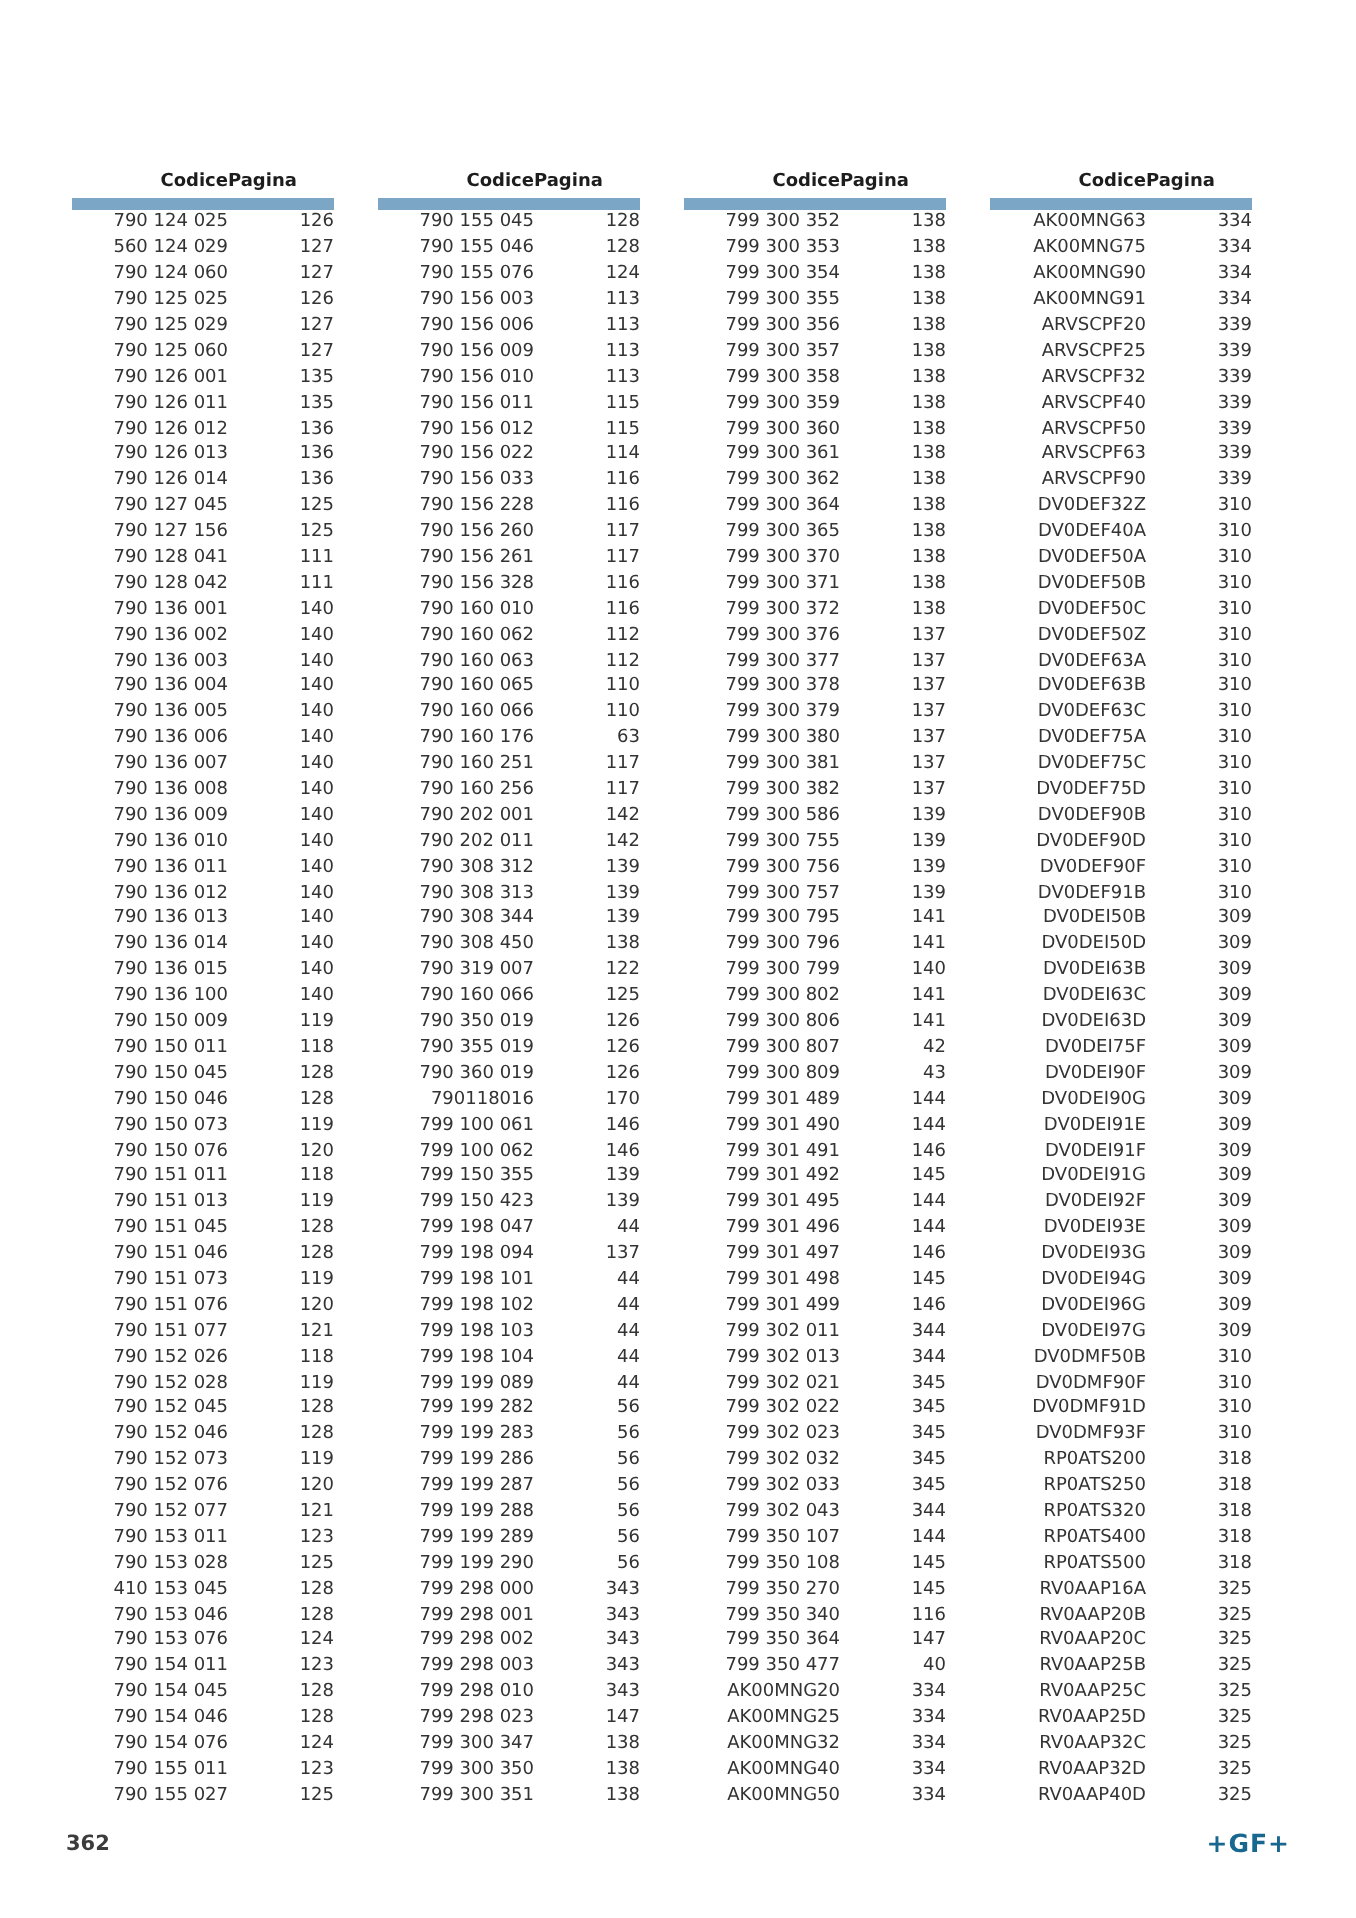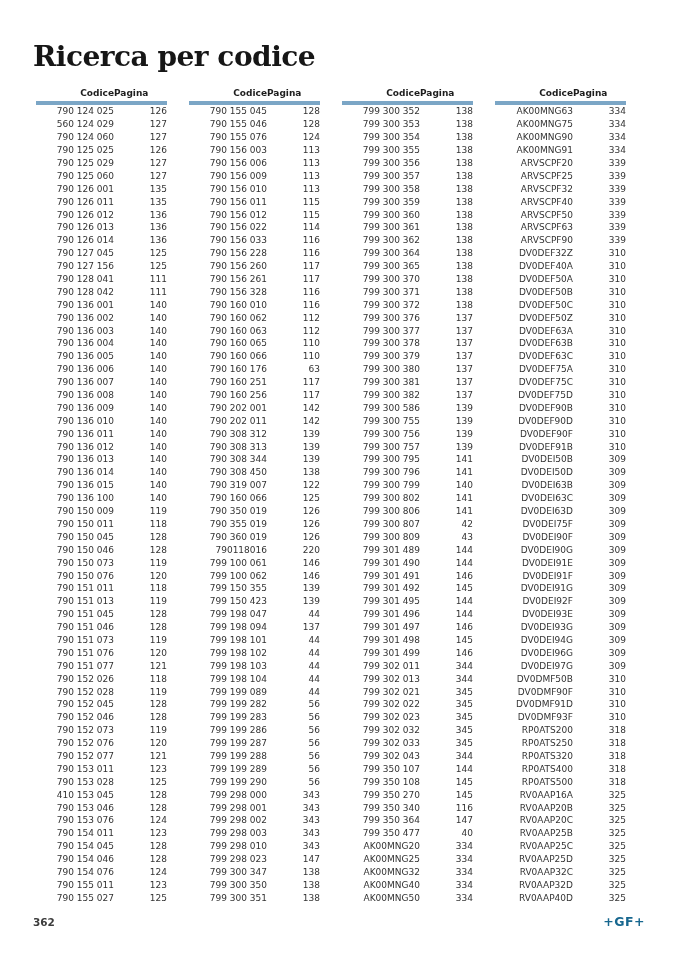--- a/index.html
+++ b/index.html
@@ -20,21 +20,21 @@
     color:#161616;
   }
   .table-wrap {
     position:absolute; left:36px; top:90px;
     display:flex; gap:22px;
   }
   .group { width:131px; }
   .thead {
     display:flex; align-items:flex-end;
     height:15px; padding-bottom:3px;
-    border-bottom:4px solid #000000;
+    border-bottom:6px solid #000000;
     font-size:9px; font-weight:700; color:#1d1d1d;
   }
   .thead .h-code { width:78px; text-align:right; }
   .thead .h-page { flex:1; text-align:left; }
   .tbody { padding-top:0; }
   .trow {
     display:flex; align-items:center;
     height:12.9px;
     font-size:9px; color:#333;
   }
@@ -49,21 +49,20 @@
     font-size:12.5px; font-weight:700; letter-spacing:0.5px;
     color:#17678f;
     text-align:center;
   }
 </style>
 </head>
 <body>
 
 <div class="page">
 
-  <h1 class="title">Ricerca per codice</h1>
 
   <div class="table-wrap">
 
     <div class="group">
       <div class="thead" style="border-bottom-color: rgb(123, 166, 198);">
         <span class="h-code">Codice</span>
         <span class="h-page">Pagina</span>
       </div>
       <div class="tbody">
           <div class="trow">
@@ -454,21 +453,21 @@
           <div class="trow">
             <span class="code">790 355 019</span>
             <span class="pg">126</span>
           </div>
           <div class="trow">
             <span class="code">790 360 019</span>
             <span class="pg">126</span>
           </div>
           <div class="trow">
             <span class="code">790118016</span>
-            <span class="pg">220</span>
+            <span class="pg">170</span>
           </div>
           <div class="trow">
             <span class="code">799 100 061</span>
             <span class="pg">146</span>
           </div>
           <div class="trow">
             <span class="code">799 100 062</span>
             <span class="pg">146</span>
           </div>
           <div class="trow">

